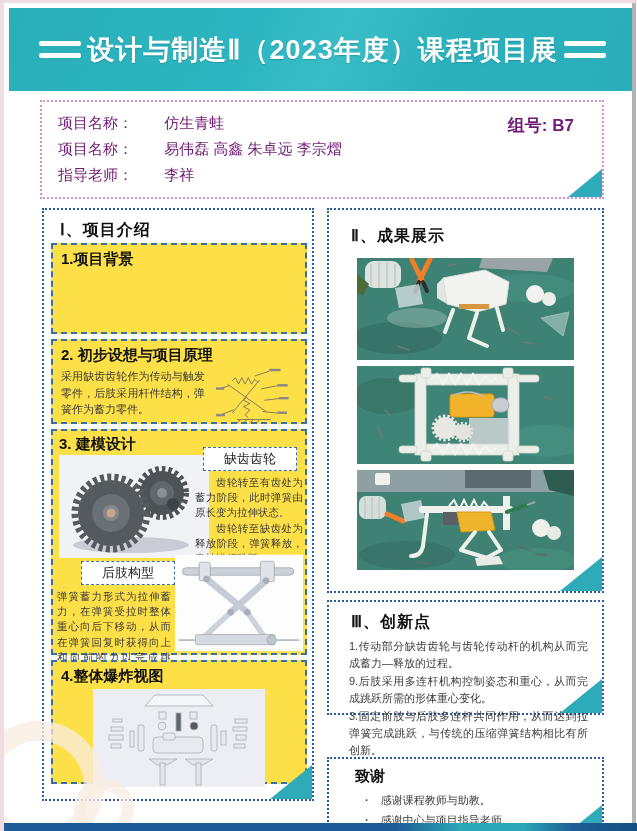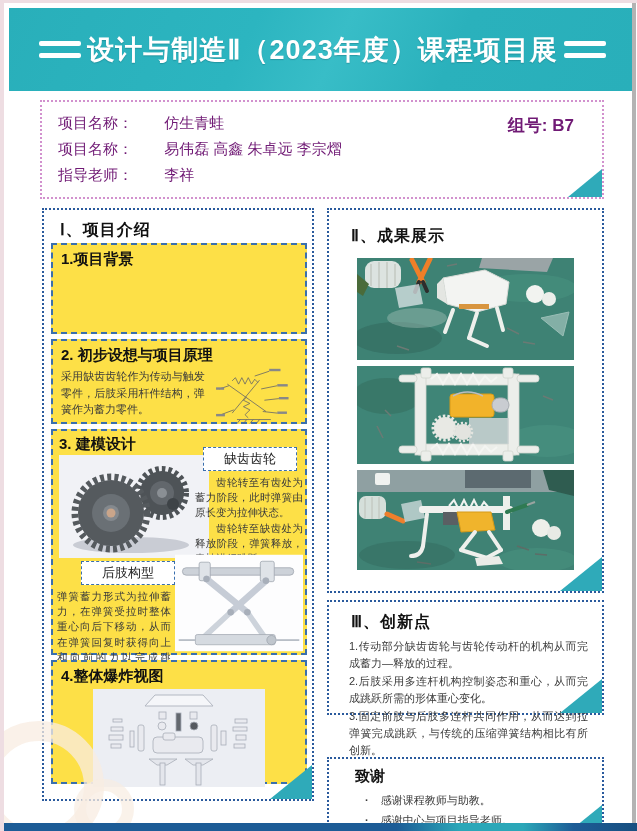--- a/index.html
+++ b/index.html
@@ -378,21 +378,21 @@
       </svg>
     </div>
 
     <span class="tri md"></span>
   </div>
 
   <div class="obox obox-innov">
     <div class="sec-head" style="position:absolute;left:22px;top:10px;">Ⅲ、创新点</div>
     <div class="innov-txt">
       <p>1.传动部分缺齿齿轮与齿轮传动杆的机构从而完成蓄力—释放的过程。</p>
-      <p>2.后肢采用多连杆机构控制姿态和重心，从而完成跳跃所需的形体重心变化。</p>
+      <p>9.后肢采用多连杆机构控制姿态和重心，从而完成跳跃所需的形体重心变化。</p>
       <p>3.固定前肢与后肢多连杆共同作用，从而达到拉弹簧完成跳跃，与传统的压缩弹簧结构相比有所创新。</p>
     </div>
     <span class="tri md"></span>
   </div>
 
   <div class="obox obox-thx">
     <div class="thx-head">致谢</div>
     <div class="thx-list">
       <div>感谢课程教师与助教。</div>
       <div>感谢中心与项目指导老师。</div>

